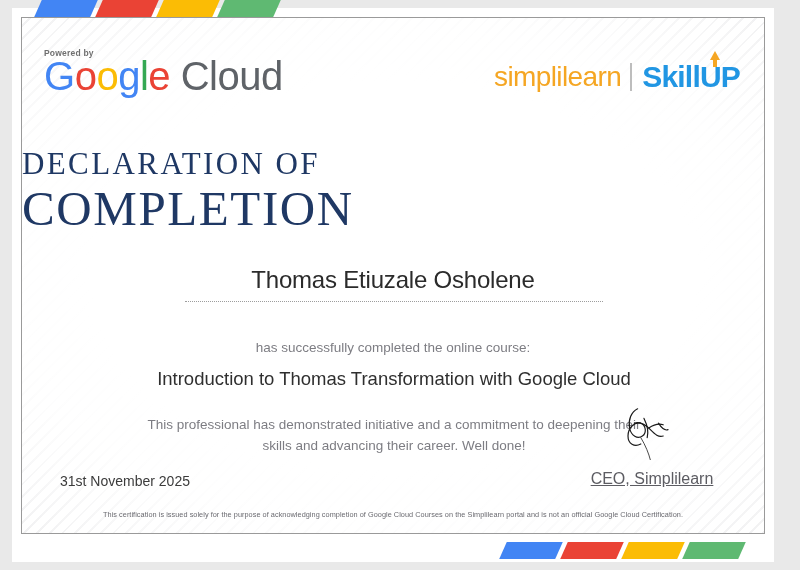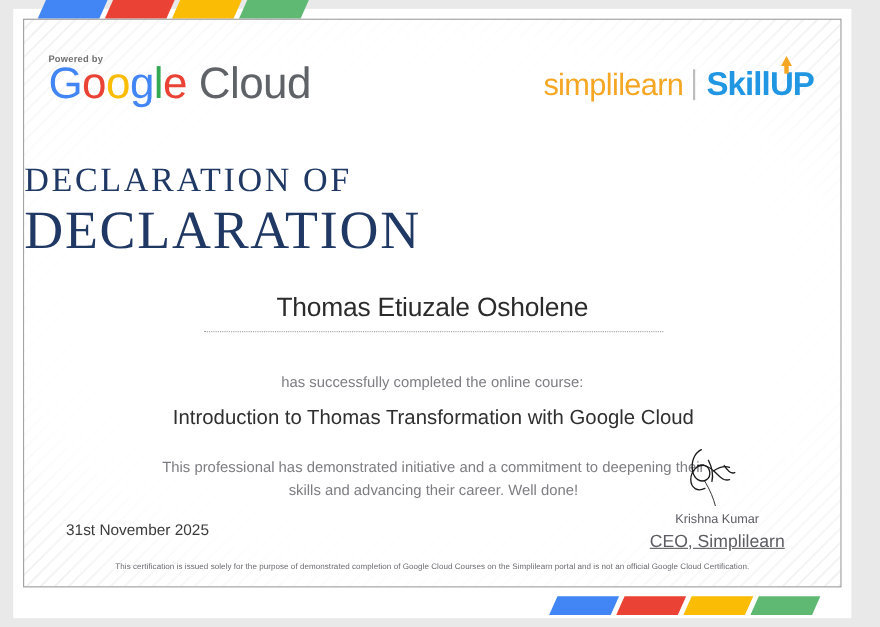--- a/index.html
+++ b/index.html
@@ -301,21 +301,21 @@
       </div>
 
       <div class="sl-logo">
         <span class="sl-simpli">simplilearn</span>
         <span class="sl-divider"></span>
         <span class="sl-skill"><span>SkillUP</span><span class="sl-arrow"></span></span>
       </div>
 
       <div class="title-block">
         <div class="title-line1">DECLARATION OF</div>
-        <div class="title-line2">DECLARATION</div>
+        <div class="title-line2">COMPLETION</div>
       </div>
 
       <div class="recipient">Thomas Etiuzale Osholene</div>
       <div class="dotted-rule"></div>
 
       <div class="subline">has successfully completed the online course:</div>
       <div class="course-title">Introduction to Thomas Transformation with Google Cloud</div>
       <div class="statement">This professional has demonstrated initiative and a commitment to deepening their skills and advancing their career. Well done!</div>
 
       <div class="issue-date">31st November 2025</div>
@@ -324,21 +324,20 @@
         <svg class="sig-img" viewBox="0 0 160 70">
           <g fill="none" stroke="#1a1a1a" stroke-width="1.5" stroke-linecap="round" stroke-linejoin="round">
             <path d="M62 6 C54 10 50 20 52 30 C54 40 62 44 68 40 C74 36 72 26 66 24 C58 22 50 30 50 40 C50 50 58 54 66 50"></path>
             <path d="M58 24 C64 22 72 26 78 32 C84 38 88 42 94 40"></path>
             <path d="M70 18 C74 26 76 34 74 42"></path>
             <path d="M76 30 C82 26 88 24 94 26"></path>
             <path d="M88 24 C92 30 96 34 100 32"></path>
             <path d="M66 42 C72 52 76 62 78 70" stroke-width="1"></path>
           </g>
         </svg>
-        <div class="sig-name">Krishna Kumar</div>
         <div class="sig-role">CEO, Simplilearn</div>
       </div>
 
-      <div class="disclaimer">This certification is issued solely for the purpose of demonstrated completion of Google Cloud Courses on the Simplilearn portal and is not an official Google Cloud Certification.</div>
+      <div class="disclaimer">This certification is issued solely for the purpose of acknowledging completion of Google Cloud Courses on the Simplilearn portal and is not an official Google Cloud Certification.</div>
 
     </div>
   </div>
 </div>
 
 </body></html>

